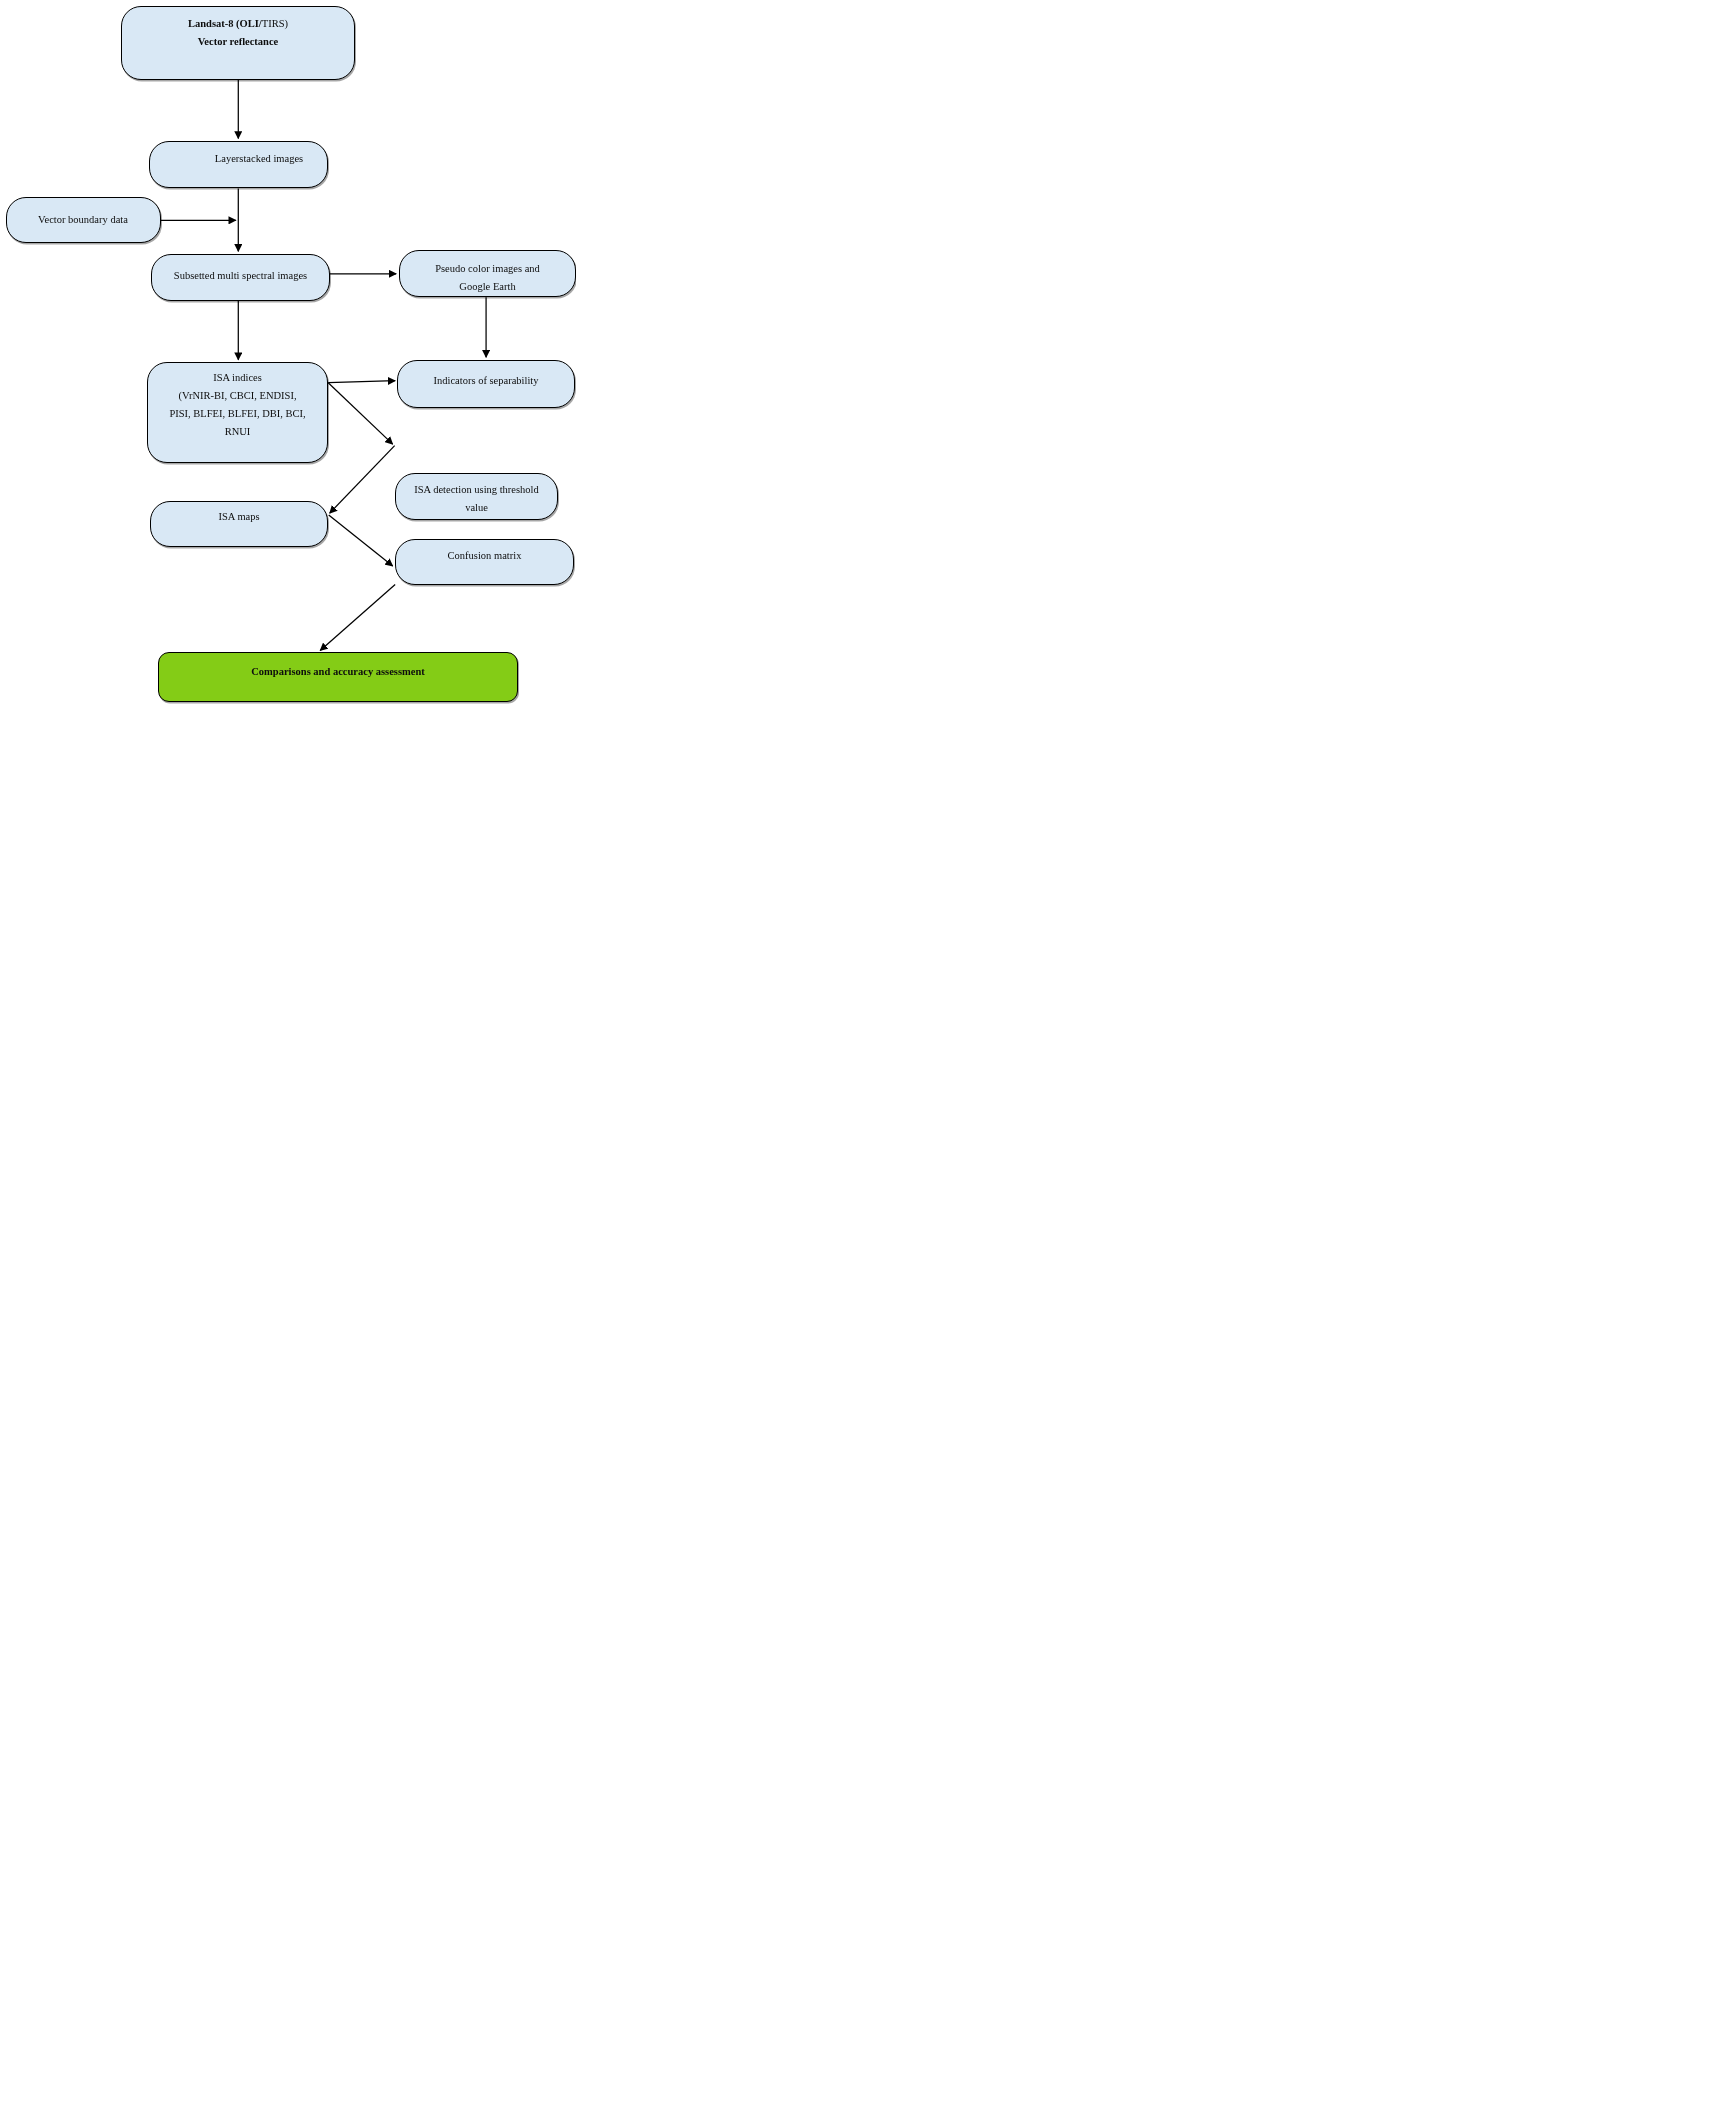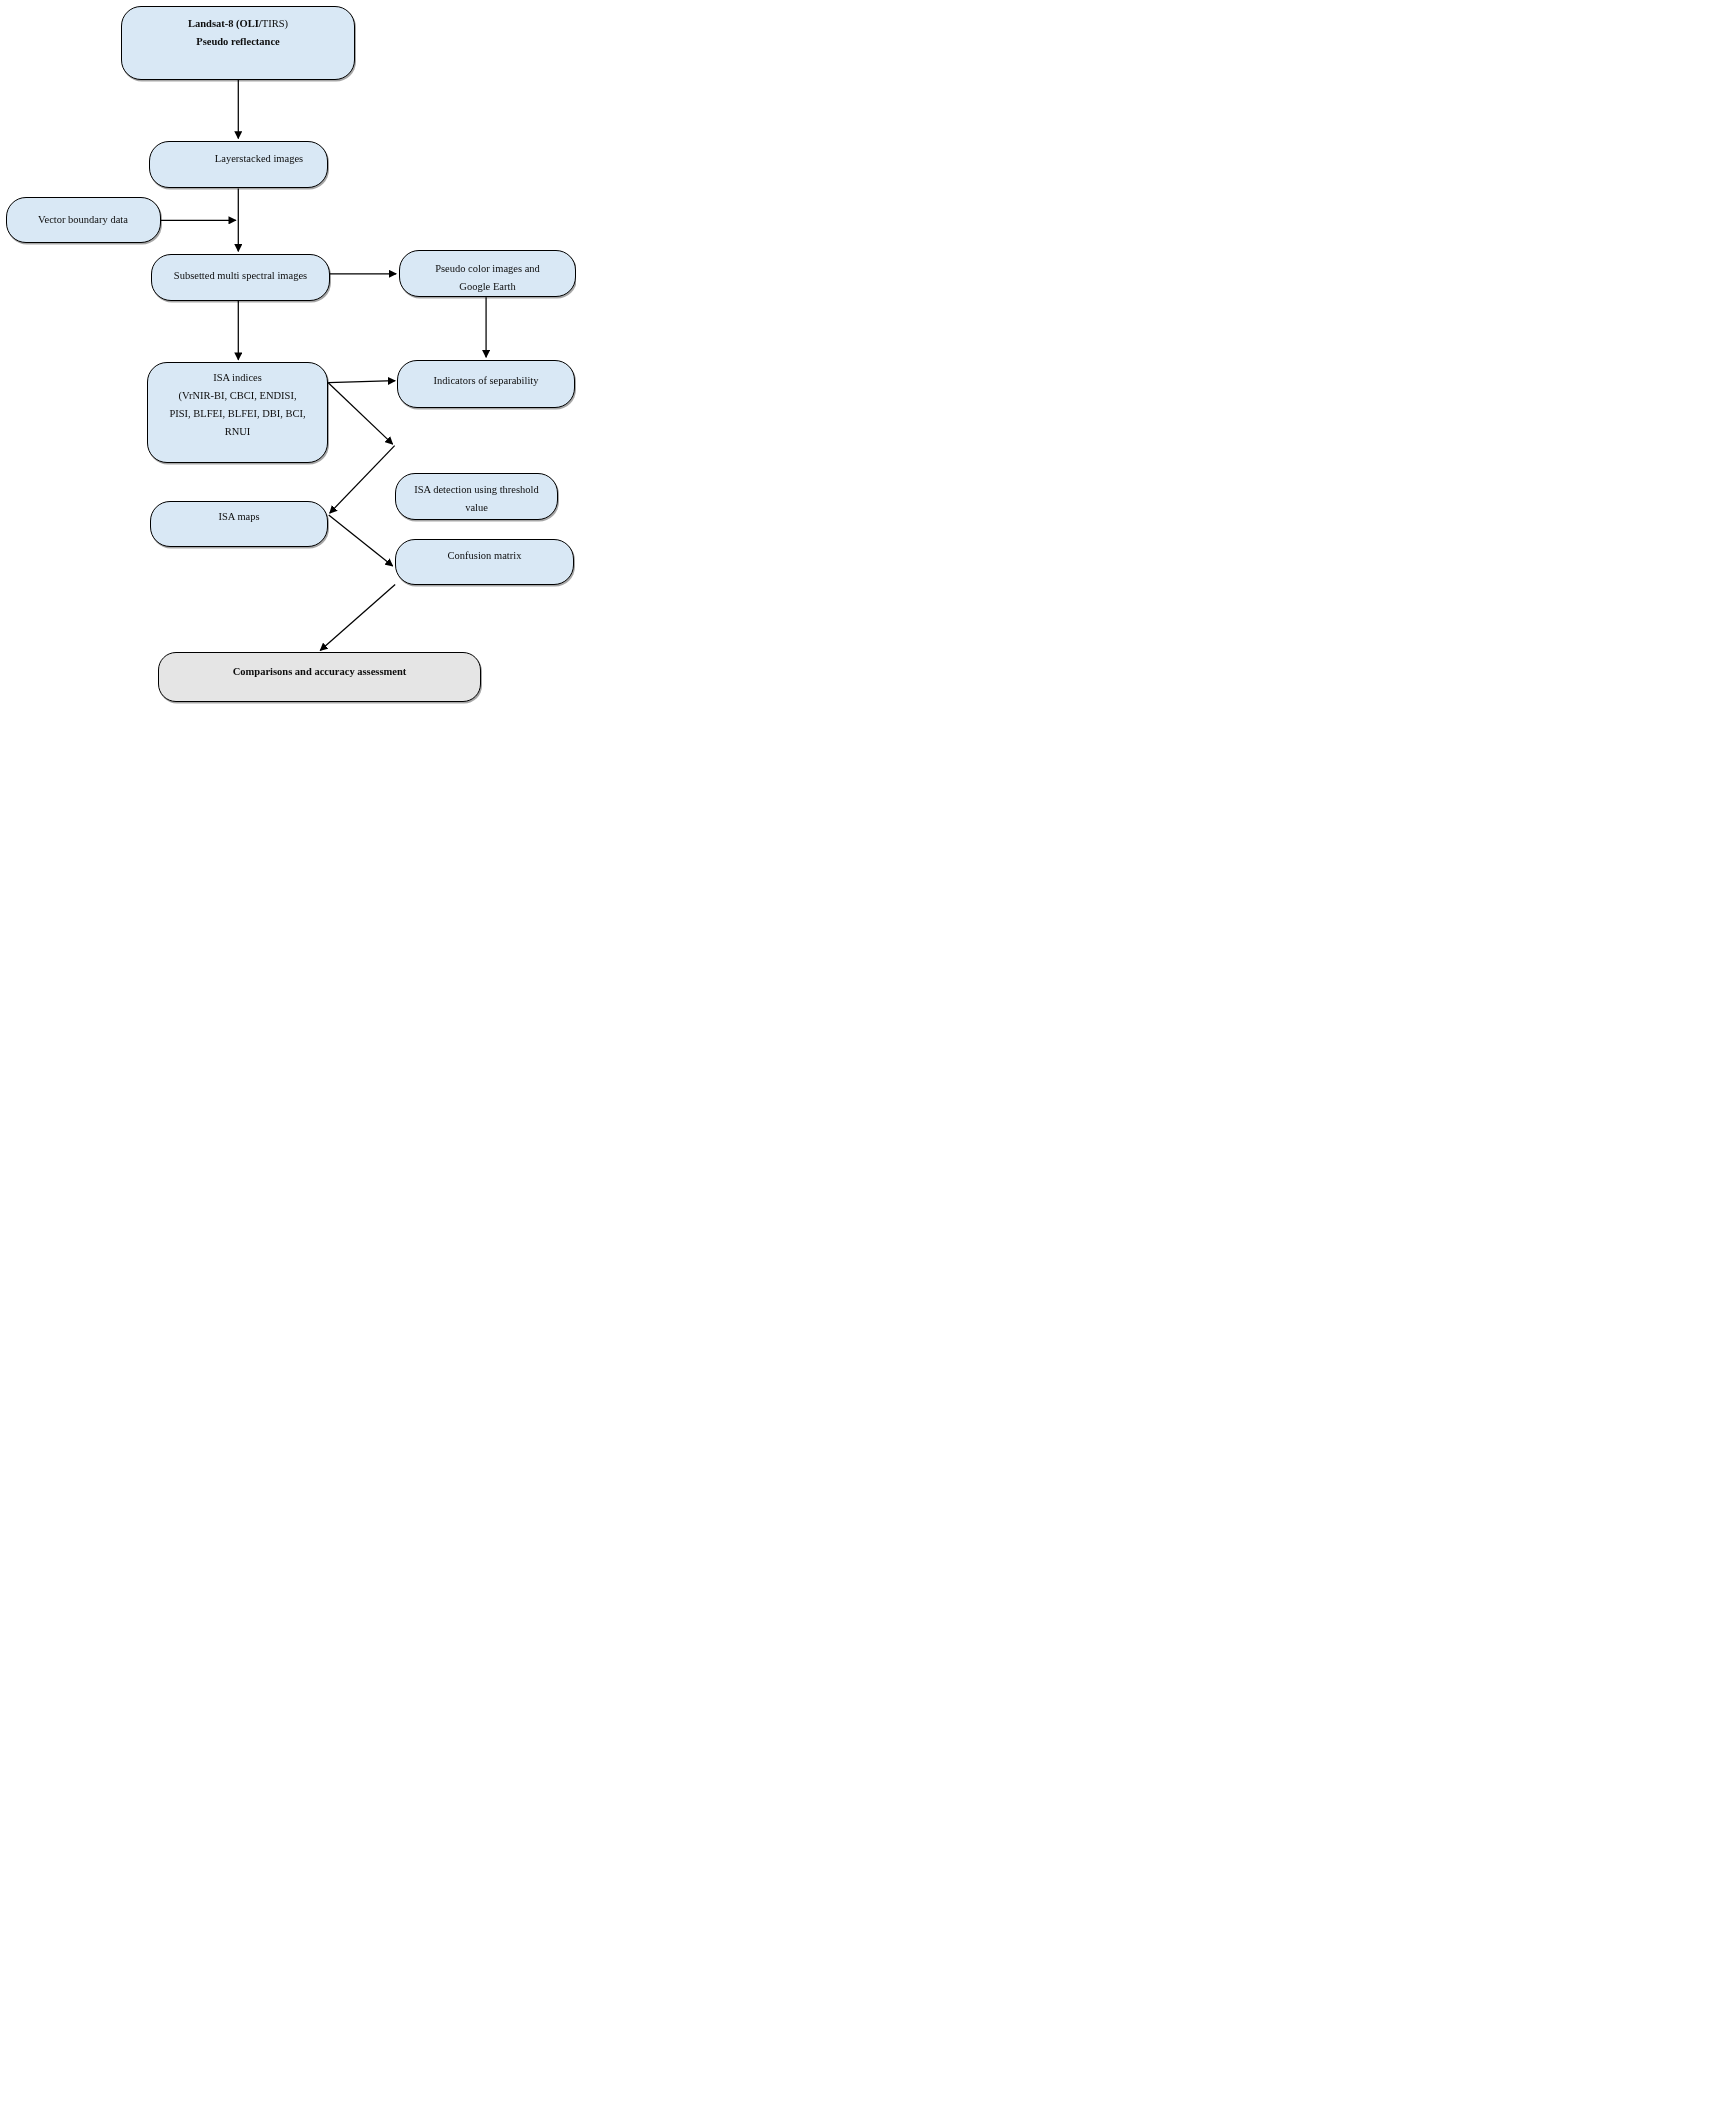--- a/index.html
+++ b/index.html
@@ -34,39 +34,39 @@
   .n-landsat      { left: 121px; top: 5.5px;   width: 234px; height: 74px; padding-top: 8px; line-height: 18px; }
   .n-layerstacked { left: 149px; top: 141px;  width: 179px; height: 47px;  padding-top: 10px; padding-left: 41px; }
   .n-vector       { left: 5.5px;  top: 197px;  width: 155px; height: 46px;  padding-top: 14.5px; }
   .n-subsetted    { left: 151px; top: 254px;  width: 179px; height: 47px;  padding-top: 13.5px; }
   .n-pseudo       { left: 399px; top: 250px;  width: 177px; height: 47px;  padding-top: 9px; line-height: 17.5px; }
   .n-isa-indices  { left: 147px; top: 362px;  width: 181px; height: 101px; padding-top: 6px; line-height: 18px; }
   .n-indicators   { left: 397px; top: 360px;  width: 178px; height: 48px;  padding-top: 13px; }
   .n-isa-detect   { left: 395px; top: 432px;  width: 163px; height: 47px;  padding-top: 7px; line-height: 17.5px; margin-top: 41px; }
   .n-isa-maps     { left: 150px; top: 501px; width: 178px; height: 46px;  padding-top: 7.5px; }
   .n-confusion    { left: 395px; top: 539px; width: 179px; height: 46px;  padding-top: 8.5px; }
-  .n-comparisons  { left: 158px; top: 652px; width: 323px; height: 50px; padding-top: 12px;
-                    background: #e5e5e5; font-weight: bold; border-radius: 18px; }
+  .n-comparisons  { left: 158px; top: 652px; width: 360px; height: 50px; padding-top: 12px;
+                    background: #84cc16; font-weight: bold; border-radius: 11px; }
 
   .arrows {
     position: absolute;
     left: 0; top: 0;
     width: 576px;
     height: 706px;
     pointer-events: none;
   }
 </style>
 </head>
 <body>
 
 <div class="canvas">
 
   <div class="node n-landsat">
     <span class="ln"><span class="bold">Landsat-8 (OLI/</span><span>TIRS)</span></span>
-    <span class="ln bold">Pseudo reflectance</span>
+    <span class="ln bold">Vector reflectance</span>
   </div>
 
   <div class="node n-layerstacked">
     <span class="ln">Layerstacked images</span>
   </div>
 
   <div class="node n-vector">
     <span class="ln">Vector boundary data</span>
   </div>
 

